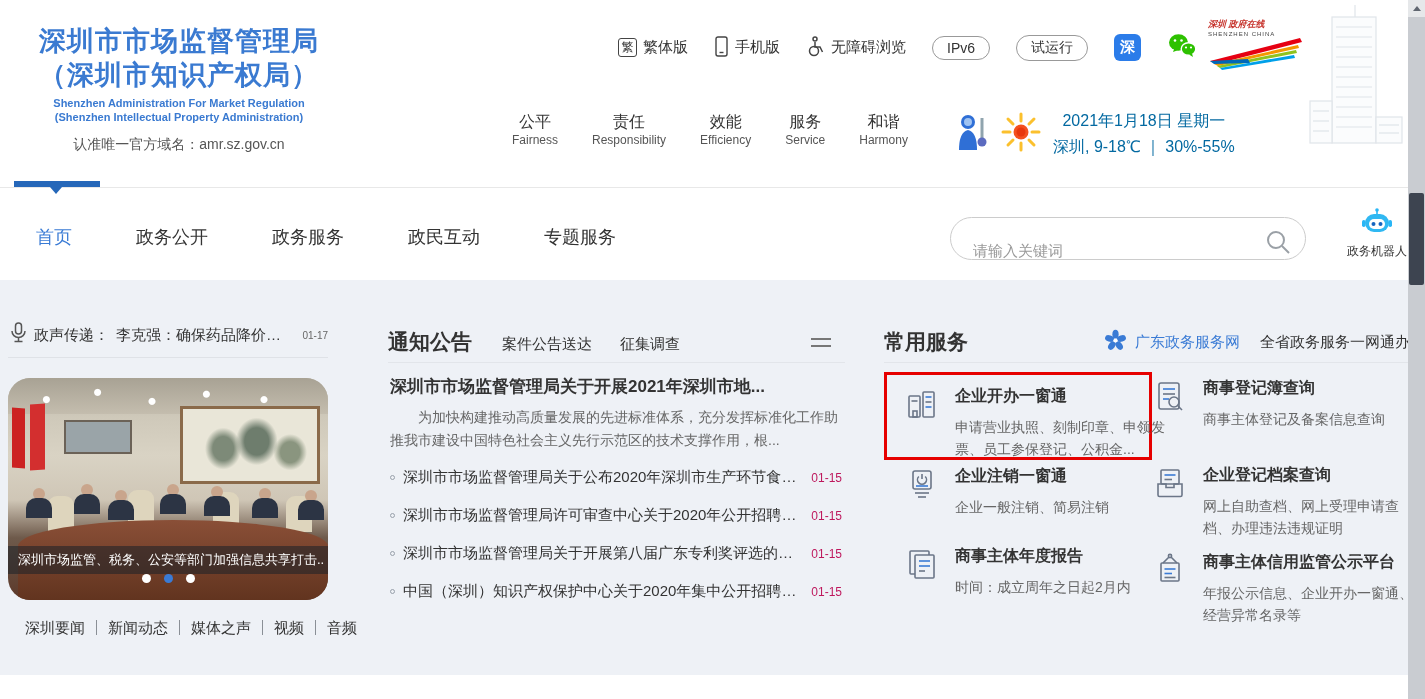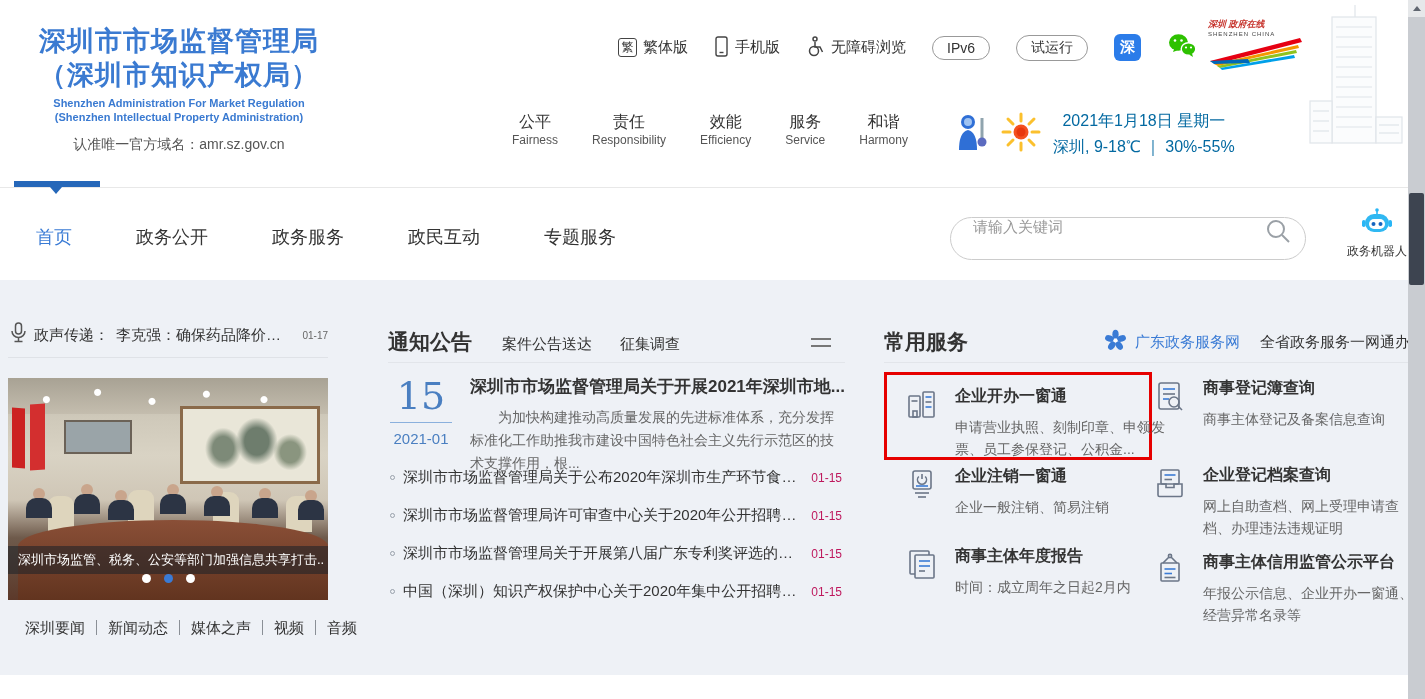--- a/index.html
+++ b/index.html
@@ -28,37 +28,37 @@
   .weather { position:absolute; left:955px; top:108px; display:flex; gap:12px; align-items:center; }
   .w-text div { font-size:16px; color:#0369a1; line-height:26px;text-align:center; }
 
   
   .navbar { position:absolute; left:0; top:187px; width:1425px; height:93px; background:#fff; border-top:1px solid #e8e8e8; }
   .active-bar { position:absolute; left:14px; top:-7px; width:86px; height:6px; background:#2567b9; }
   .active-tri { position:absolute; left:50px; top:-1px; width:0; height:0; border-left:6px solid transparent; border-right:6px solid transparent; border-top:7px solid #2567b9; }
   .nav-links { position:absolute; left:36px; top:37px; display:flex; gap:64px; font-size:18px; }
   .nav-links .nl { color:#333; cursor:pointer; }
   .nav-links .nl.active { color:#3a7bd5; }
-  .search-box { position:absolute; left:950px; top:29px; width:356px; height:43px; border:1px solid #ccc; border-radius:22px; background:#fff; display:flex; align-items:flex-start; padding:0 14px 0 22px; }
+  .search-box { position:absolute; left:950px; top:29px; width:356px; height:43px; border:1px solid #ccc; border-radius:22px; background:#fff; display:flex; align-items:flex-end; padding:0 14px 0 22px; }
   .search-box input { flex:1; border:none; outline:none; font-size:15px; color:#333; background:transparent; font-family:inherit; }
   .search-box input::placeholder { color:#999; }
   .robot { position:absolute; left:1343px; top:20px; width:68px; text-align:center; cursor:pointer; }
   .robot .rl { font-size:12px; color:#333; margin-top:3px; }
 
   
   .main { position:absolute; left:0; top:280px; width:1408px; height:395px; background:#eef1f6; }
   .strip { position:absolute; left:0; top:675px; width:1408px; height:24px; background:#fff; }
 
   
   .voice { position:absolute; left:10px; top:42px; width:318px; display:flex; align-items:center; gap:7px; font-size:15px; }
   .voice .vt { flex:1; white-space:nowrap; overflow:hidden; text-overflow:ellipsis; color:#333; cursor:pointer; }
   .voice .vd { color:#666; font-size:10px; }
   .l-div { position:absolute; left:8px; top:77px; width:320px; border-top:1px solid #dfe2e7; }
   .carousel { position:absolute; left:8px; top:98px; width:320px; height:222px; overflow:hidden; cursor:pointer;
-    background:linear-gradient(180deg,#b9b4a6 0,#cfc9ba 18%,#d9d3c4 35%,#cfc6b6 55%,#6e5a4b 72%,#5c392a 100%); }
+    background:linear-gradient(180deg,#b9b4a6 0,#cfc9ba 18%,#d9d3c4 35%,#cfc6b6 55%,#6e5a4b 72%,#5c392a 100%);border-radius:22px; }
   .cr-ceiling { position:absolute; left:0; top:0; width:100%; height:36px;
     background:radial-gradient(circle 4px at 12% 60%,#fff 0 3px,transparent 4px),radial-gradient(circle 4px at 28% 40%,#fff 0 3px,transparent 4px),radial-gradient(circle 4px at 45% 65%,#fff 0 3px,transparent 4px),radial-gradient(circle 4px at 62% 45%,#fff 0 3px,transparent 4px),radial-gradient(circle 4px at 80% 60%,#fff 0 3px,transparent 4px),linear-gradient(180deg,#a8a294,#c4bdae); }
   .cr-painting { position:absolute; left:172px; top:28px; width:140px; height:78px; background:
     radial-gradient(ellipse 26px 30px at 30% 55%,#7d8a78 0 40%,transparent 70%),
     radial-gradient(ellipse 30px 34px at 55% 45%,#6e7d6d 0 40%,transparent 70%),
     radial-gradient(ellipse 24px 26px at 80% 60%,#8a957f 0 40%,transparent 70%),#e9e6d8; border:3px solid #8a6a4a; }
   .cr-flag1 { position:absolute; left:4px; top:30px; width:13px; height:60px; background:#c22; transform:skewY(4deg); }
   .cr-flag2 { position:absolute; left:22px; top:26px; width:15px; height:66px; background:#d32f2f; transform:skewY(-3deg); }
   .cr-screen { position:absolute; left:56px; top:42px; width:68px; height:34px; background:#9aa4a8; border:2px solid #6b6257; }
   .cr-table { position:absolute; left:10px; top:142px; width:310px; height:80px; background:linear-gradient(180deg,#8a4f37,#62341f); border-radius:50% 50% 0 0/26px 26px 0 0; }
@@ -340,25 +340,20 @@
         <span>征集调查</span>
       </div>
     </div>
     <div class="more-ic">
         <i></i>
         <i></i>
       </div>
     <div class="n-div"></div>
 
     <div class="featured">
-      <div class="f-date">
-        <div class="f-day">15</div>
-        <hr>
-        <div class="f-month">2021-01</div>
-      </div>
       <div style="flex:1;overflow:hidden">
         <div class="f-title">深圳市市场监督管理局关于开展2021年深圳市地...</div>
         <div class="f-sum">为加快构建推动高质量发展的先进标准体系，充分发挥标准化工作助推我市建设中国特色社会主义先行示范区的技术支撑作用，根...</div>
       </div>
     </div>
 
     <div class="n-list">
       <div class="n-row">
           <span class="n-bullet"></span>
           <span class="n-title">深圳市市场监督管理局关于公布2020年深圳市生产环节食品...</span>

